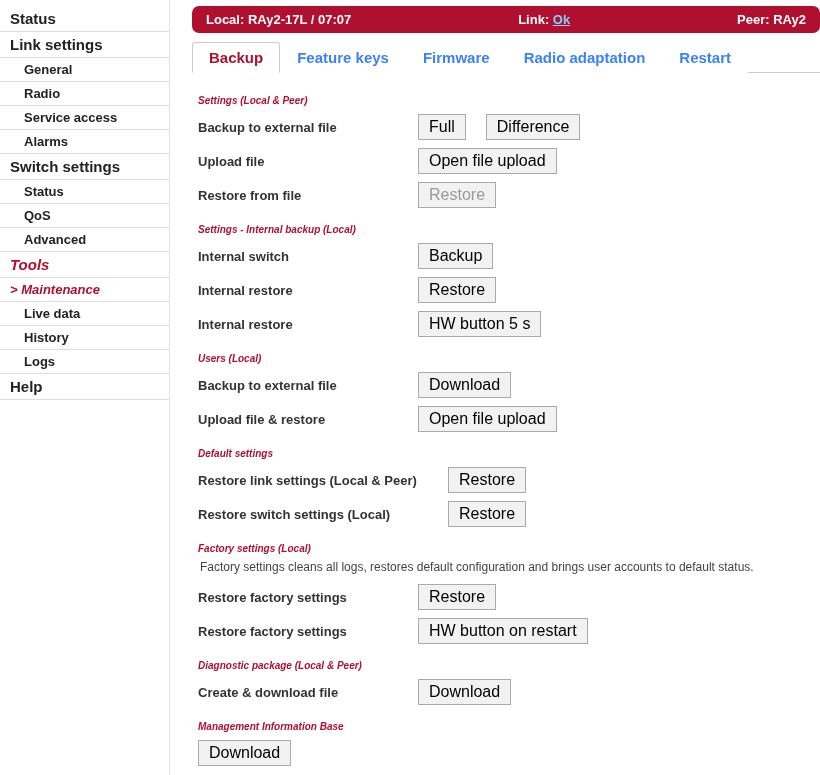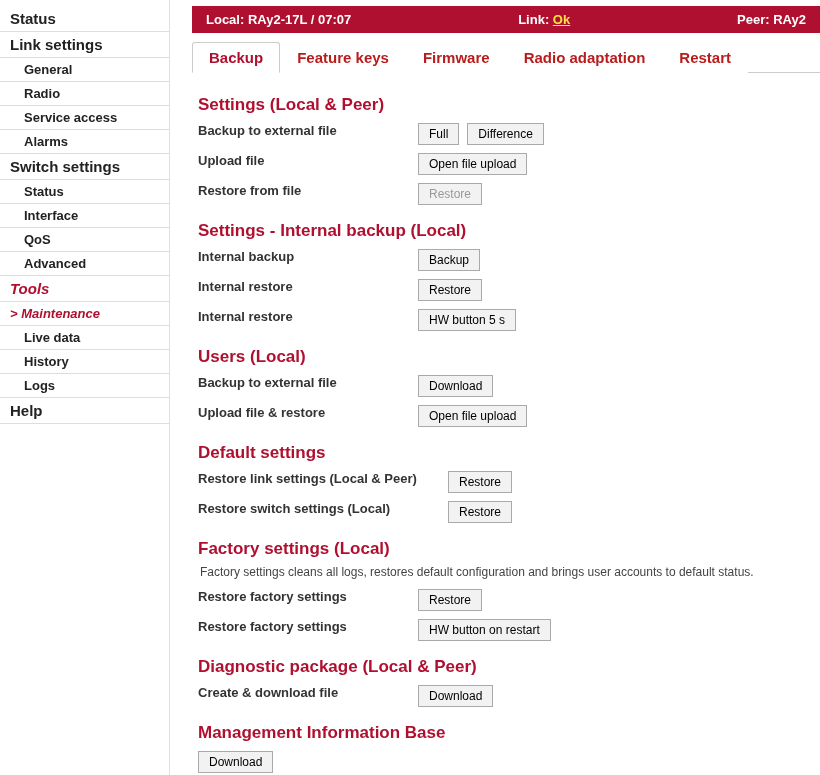--- a/index.html
+++ b/index.html
@@ -47,71 +47,74 @@
   .topbar {
     background: #b01030;
     color: #fff;
     font-weight: bold;
     font-size: 13px;
     display: flex;
     align-items: center;
     padding: 6px 14px;
     margin: 6px 0 8px 6px;
     justify-content: space-between;
-  }
-  .topbar a { color: #fde047; text-decoration: underline; cursor: pointer; margin-top: 12px; }
+    border-radius: 7px;
+  }
+  .topbar a { color: #7dd3fc; text-decoration: underline; cursor: pointer; margin-top: 12px; }
   .tabs {
     display: flex;
     border-bottom: 1px solid #ccc;
     margin-left: 6px;
     gap: 0;
   }
   .tab {
     padding: 6px 16px;
     font-weight: bold;
     font-size: 15px;
     cursor: pointer;
-    color: #b91c1c;
+    color: #3b82f6;
     border: 1px solid transparent;
     border-bottom: none;
     position: relative;
     top: 1px;
     background: #fff;
   }
   .tab.active {
     color: #b01030;
     border: 1px solid #ccc;
     border-bottom: 1px solid #fff;
     border-radius: 3px 3px 0 0;
   }
   .content { padding: 10px 10px 10px 6px; }
   .section-heading {
     color: #b01030;
     font-weight: bold;
-    font-size: 17px;
+    font-size: 10px;
     margin: 12px 0 4px 6px;
+    font-style: italic;
   }
   .row {
     display: flex;
+    align-items: center;
     padding: 4px 0 4px 6px;
   }
   .row-label {
     width: 220px;
     font-weight: bold;
     color: #333;
     font-size: 13px;
   }
   .btn {
     font-family: inherit;
-    font-size: 12px;
+    font-size: 16px;
     padding: 3px 10px;
     background: #f2f2f2;
     border: 1px solid #aaa;
     cursor: pointer;
-    margin-right: 8px;
+    margin-right: 20px;
   }
   .btn:disabled { color: #999; cursor: default; }
   .desc {
     font-size: 12px;
     color: #444;
     padding: 2px 0 6px 8px;
   }
 </style>
 </head>
 <body>
@@ -120,21 +123,20 @@
 
   <div class="sidebar">
     <div class="nav-section">Status</div>
     <div class="nav-section">Link settings</div>
     <div class="nav-item">General</div>
     <div class="nav-item">Radio</div>
     <div class="nav-item">Service access</div>
     <div class="nav-item">Alarms</div>
     <div class="nav-section">Switch settings</div>
     <div class="nav-item">Status</div>
-    <div class="nav-item">Interface</div>
     <div class="nav-item">QoS</div>
     <div class="nav-item">Advanced</div>
     <div class="nav-section active">Tools</div>
     <div class="nav-item active">Maintenance</div>
     <div class="nav-item">Live data</div>
     <div class="nav-item">History</div>
     <div class="nav-item">Logs</div>
     <div class="nav-section">Help</div>
   </div>
 
@@ -174,21 +176,21 @@
         <span class="row-label">Upload file</span>
         <button class="btn">Open file upload</button>
       </div>
       <div class="row">
         <span class="row-label">Restore from file</span>
         <button class="btn" disabled="">Restore</button>
       </div>
 
       <div class="section-heading">Settings - Internal backup (Local)</div>
       <div class="row">
-        <span class="row-label">Internal backup</span>
+        <span class="row-label">Internal switch</span>
         <button class="btn">Backup</button>
       </div>
       <div class="row">
         <span class="row-label">Internal restore</span>
         <button class="btn">Restore</button>
       </div>
       <div class="row">
         <span class="row-label">Internal restore</span>
         <button class="btn">HW button 5 s</button>
       </div>

